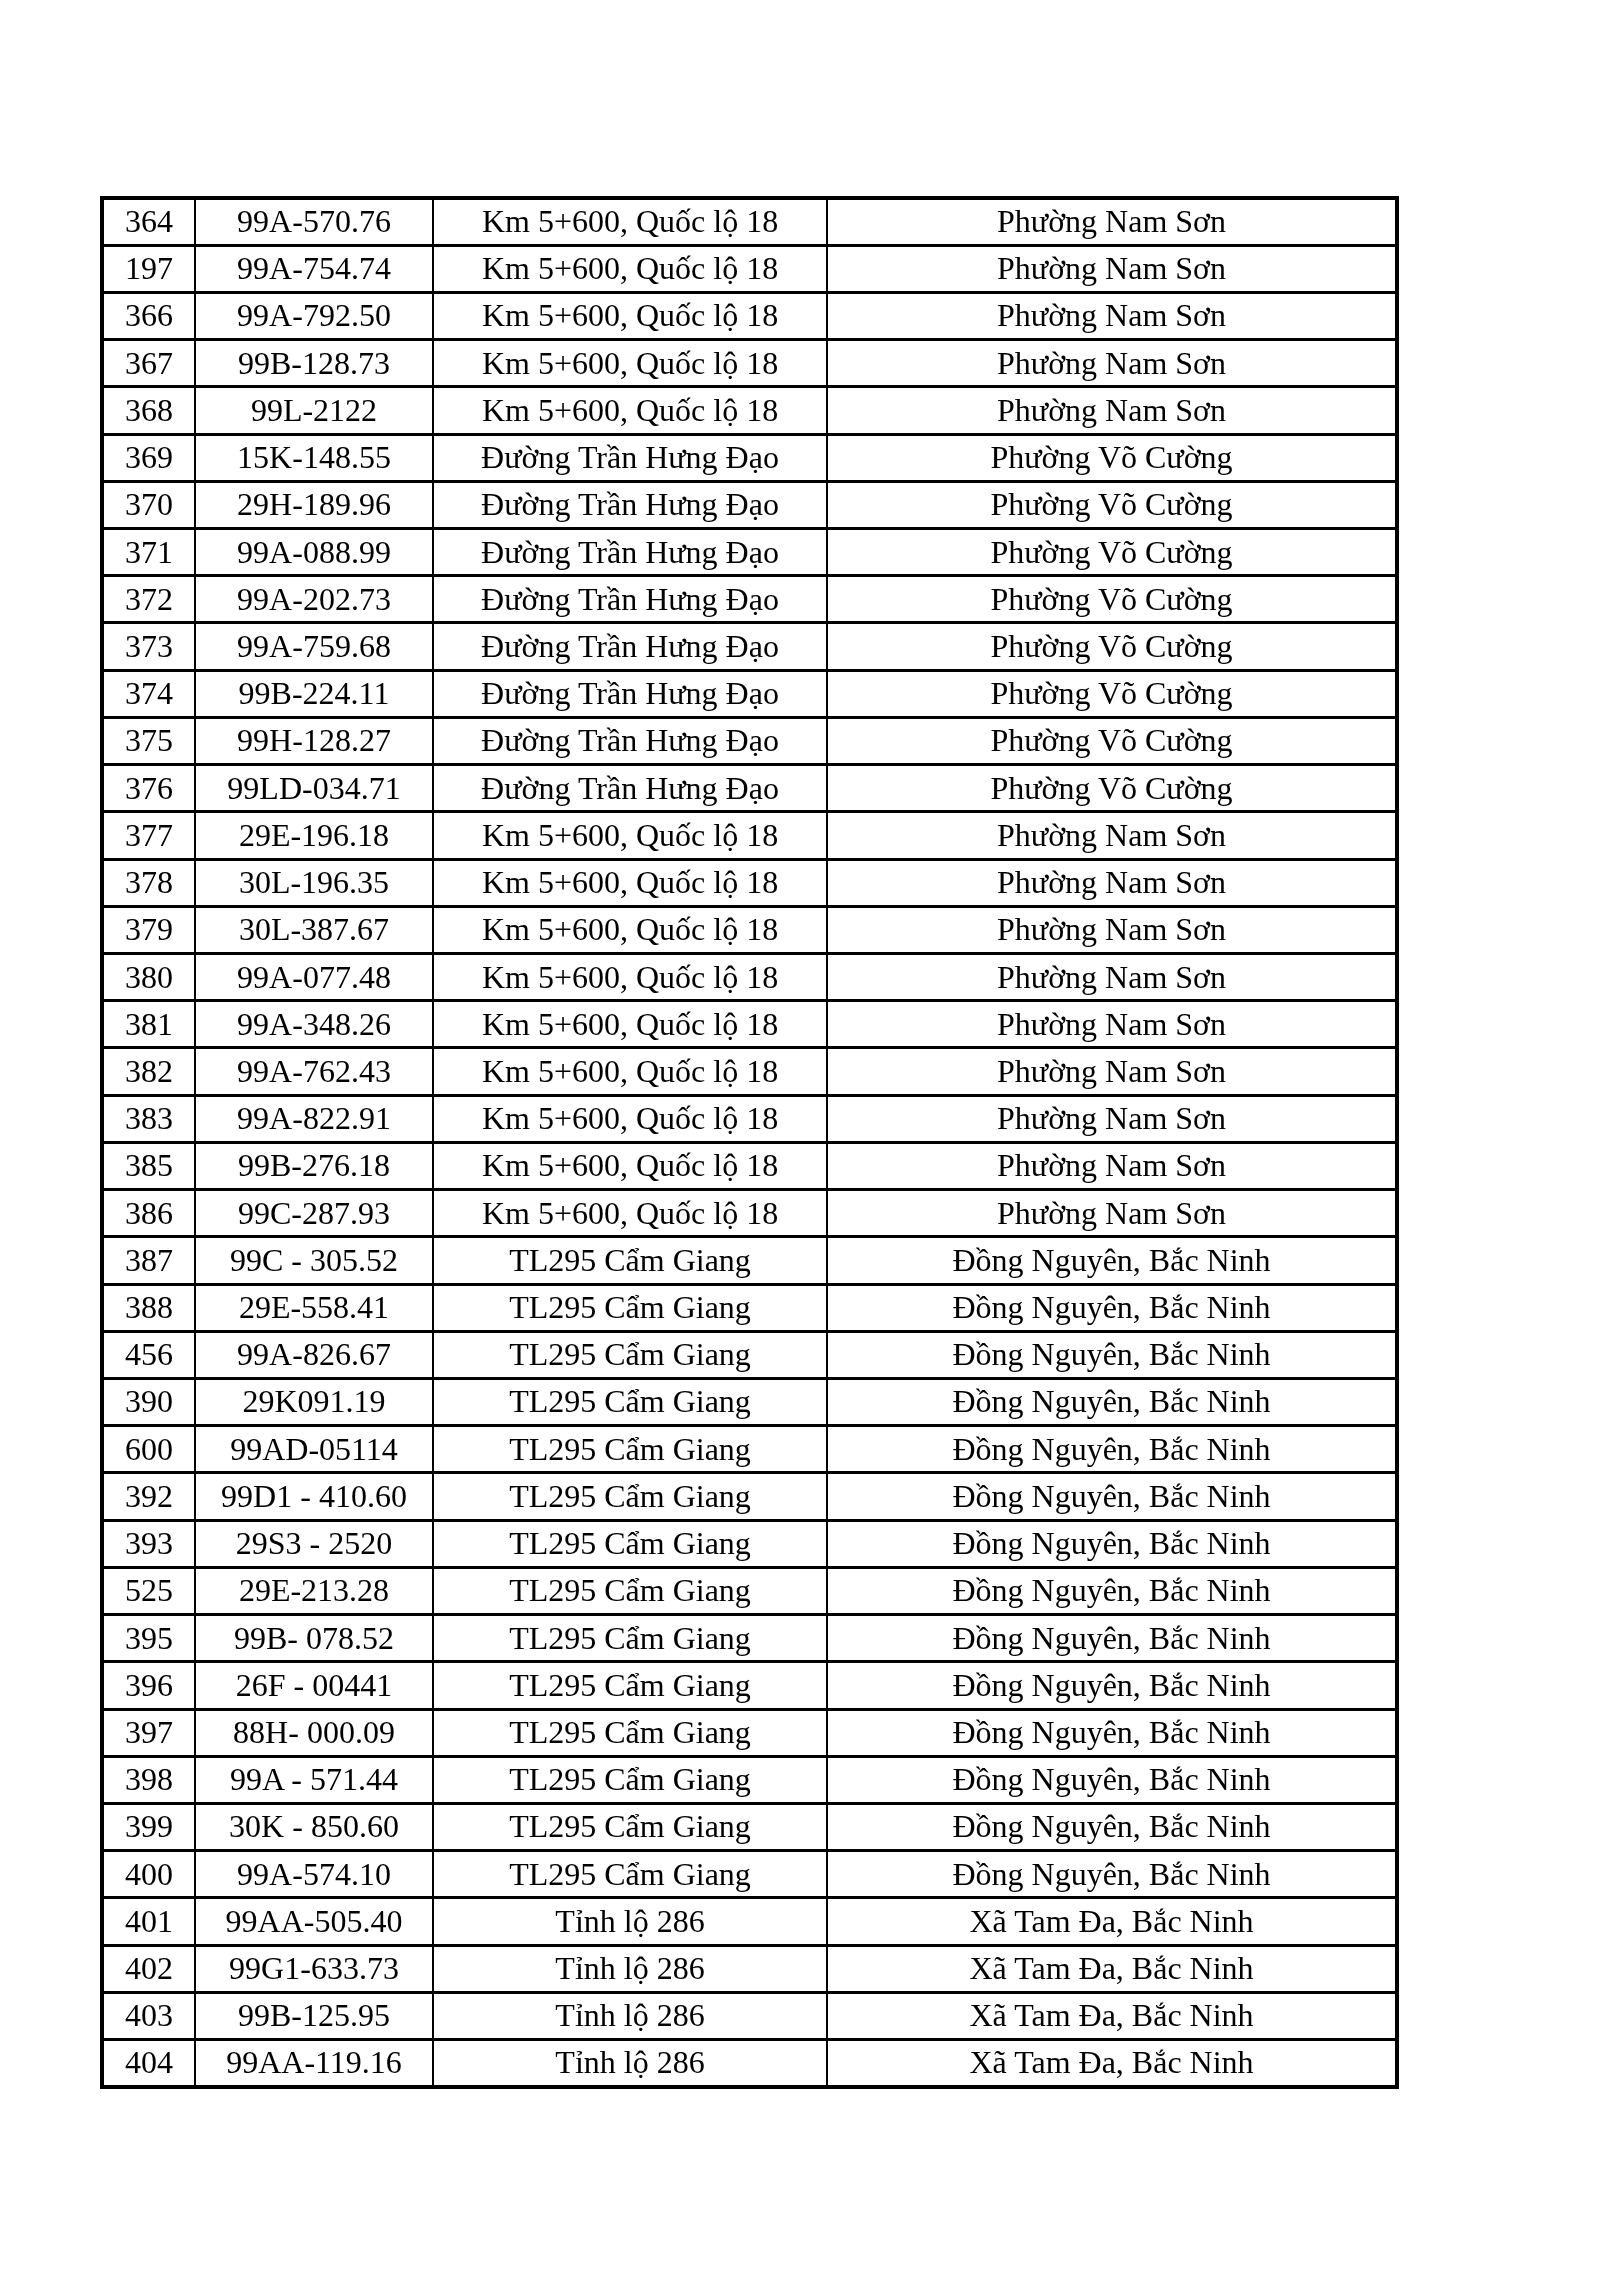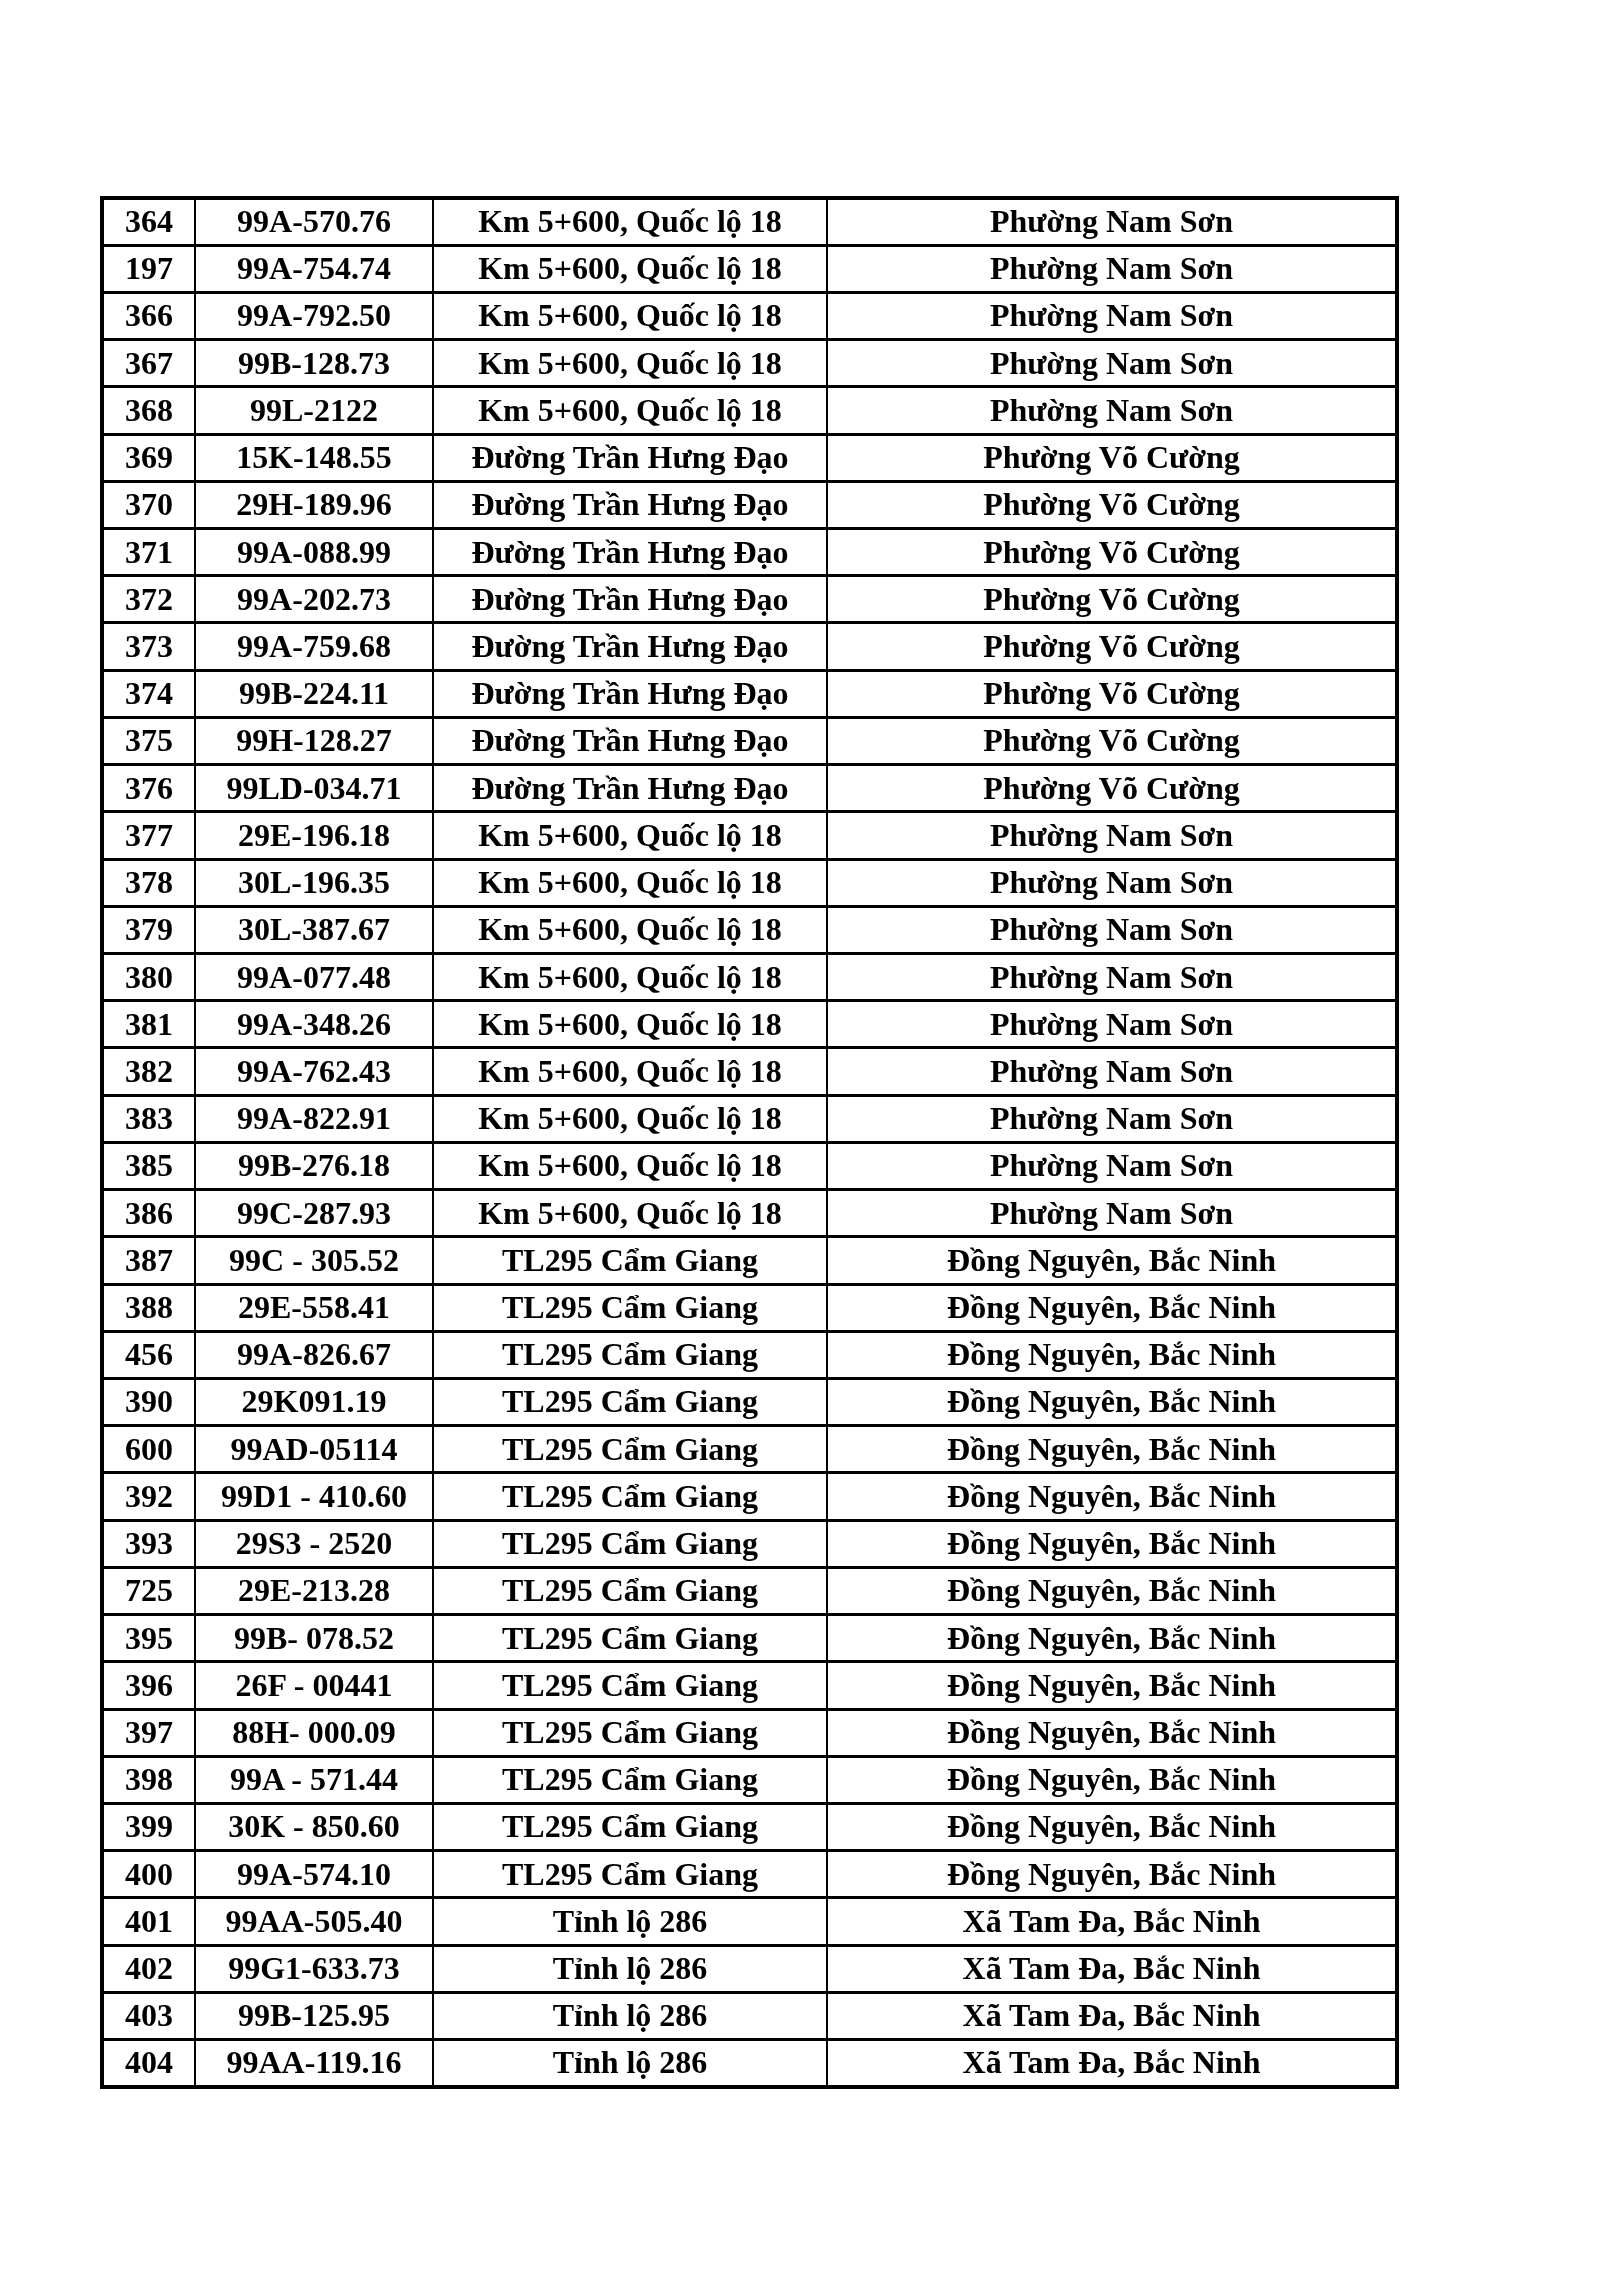--- a/index.html
+++ b/index.html
@@ -13,21 +13,20 @@
     position: relative;
     font-family: "Liberation Serif", "DejaVu Serif", serif;
     color: #000000;
   }
   .page {
     position: absolute;
     left: 0; top: 0;
     width: 1580px;
     height: 2295px;
     background: #ffffff;
-    font-weight: bold;
   }
   table.doc-table {
     position: absolute;
     left: 100px;
     top: 196px;
     width: 1295px;
     height: 1893px;
     border-collapse: collapse;
     table-layout: fixed;
     border: 4.7px solid #000000;
@@ -263,21 +262,21 @@
   </tr>
 
   <tr>
     <td>393</td>
     <td>29S3 - 2520</td>
     <td>TL295 Cẩm Giang</td>
     <td>Đồng Nguyên, Bắc Ninh</td>
   </tr>
 
   <tr>
-    <td>725</td>
+    <td>525</td>
     <td>29E-213.28</td>
     <td>TL295 Cẩm Giang</td>
     <td>Đồng Nguyên, Bắc Ninh</td>
   </tr>
 
   <tr>
     <td>395</td>
     <td>99B- 078.52</td>
     <td>TL295 Cẩm Giang</td>
     <td>Đồng Nguyên, Bắc Ninh</td>

